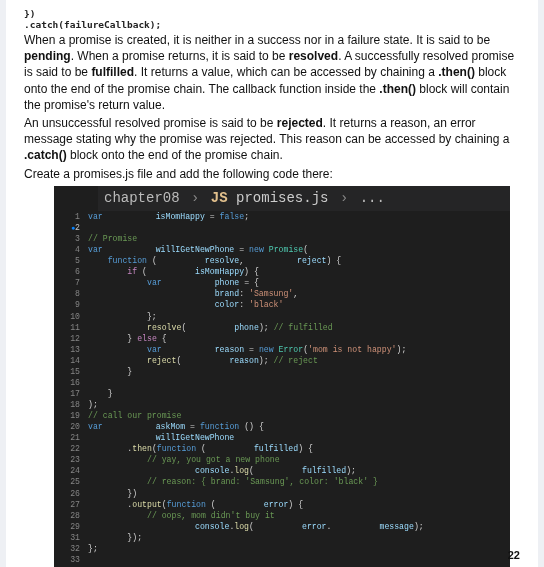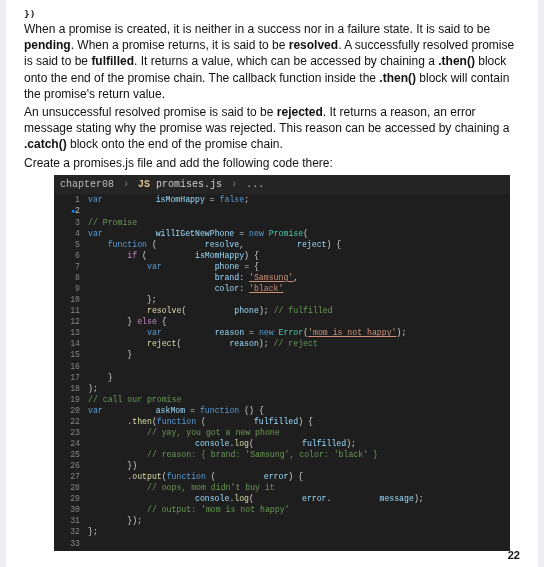--- a/index.html
+++ b/index.html
@@ -40,22 +40,23 @@
     font-size: 8.2px;
     line-height: 1.35;
     margin-left: 30px;
     margin-right: 10px;
     margin-top: 4px;
     padding-bottom: 2px;
   }
   .tabbar {
     background: #252526;
     color: #bbb;
-    font-size: 10px;
+    font-size: 14px;
     padding: 3px 6px;
+    margin-left: 44px;
   }
   .tabbar .sep { color: #888; margin: 0 3px; }
   .tabbar .file { color: #cccccc; }
   .gutter-line {
     display: flex;
     align-items: flex-start;
   }
   .ln {
     width: 26px;
     text-align: right;
@@ -73,39 +74,40 @@
   .codecell {
     white-space: pre;
     flex: 1;
   }
   
   .kw   { color: #569cd6; }
   .kw2  { color: #c586c0; }
   .fn   { color: #dcdcaa; }
   .var  { color: #9cdcfe; margin-left: 48px; }
   .cls  { color: #4ec9b0; }
-  .str  { color: #ce9178; text-decoration: underline; }
+  .str  { color: #ce9178; }
   .cmnt { color: #6a9955; }
   .op   { color: #d4d4d4; }
   .page-num {
     position: absolute;
     bottom: 6px;
     right: 18px;
     font-size: 11px;
     font-weight: bold;
     color: #111;
   }
 </style>
 </head>
 <body>
 
 <div class="page">
 
   <div class="code-header">
     <div class="bold">})</div>
+    <div class="bold">.catch(failureCallback);</div>
   </div>
 
   <div class="prose">
     <p>
       <span>When a promise is created, it is neither in a success nor in a failure state. It is said to be </span><span class="bold">pending</span><span>. When a promise returns, it is said to be </span><span class="bold">resolved</span><span>. A successfully resolved promise is said to be </span><span class="bold">fulfilled</span><span>. It returns a value, which can be accessed by chaining a </span><span class="bold">.then()</span><span> block onto the end of the promise chain. The callback function inside the </span><span class="bold">.then()</span><span> block will contain the promise's return value.</span>
     </p>
     <p>
       <span>An unsuccessful resolved promise is said to be </span><span class="bold">rejected</span><span>. It returns a reason, an error message stating why the promise was rejected. This reason can be accessed by chaining a </span><span class="bold">.catch()</span><span> block onto the end of the promise chain.</span>
     </p>
     <p>Create a promises.js file and add the following code there:</p>
@@ -195,20 +197,24 @@
         </div>
         <div class="gutter-line">
           <div class="ln">19</div>
           <div class="codecell"><span class="cmnt">// call our promise</span></div>
         </div>
         <div class="gutter-line">
           <div class="ln">20</div>
           <div class="codecell"><span class="kw">var</span> <span class="var">askMom</span> <span class="op">=</span> <span class="kw">function</span> () {</div>
         </div>
         <div class="gutter-line">
+          <div class="ln">21</div>
+          <div class="codecell">    <span class="var">willIGetNewPhone</span></div>
+        </div>
+        <div class="gutter-line">
           <div class="ln">22</div>
           <div class="codecell">        .<span class="fn">then</span>(<span class="kw">function</span> (<span class="var">fulfilled</span>) {</div>
         </div>
         <div class="gutter-line">
           <div class="ln">23</div>
           <div class="codecell">            <span class="cmnt">// yay, you got a new phone</span></div>
         </div>
         <div class="gutter-line">
           <div class="ln">24</div>
           <div class="codecell">            <span class="var">console</span>.<span class="fn">log</span>(<span class="var">fulfilled</span>);</div>
@@ -227,24 +233,20 @@
         </div>
         <div class="gutter-line">
           <div class="ln">28</div>
           <div class="codecell">            <span class="cmnt">// oops, mom didn't buy it</span></div>
         </div>
         <div class="gutter-line">
           <div class="ln">29</div>
           <div class="codecell">            <span class="var">console</span>.<span class="fn">log</span>(<span class="var">error</span>.<span class="var">message</span>);</div>
         </div>
         <div class="gutter-line">
-          <div class="ln">30</div>
-          <div class="codecell">            <span class="cmnt">// output: 'mom is not happy'</span></div>
-        </div>
-        <div class="gutter-line">
           <div class="ln">31</div>
           <div class="codecell">        });</div>
         </div>
         <div class="gutter-line">
           <div class="ln">32</div>
           <div class="codecell">};</div>
         </div>
         <div class="gutter-line">
           <div class="ln">33</div>
           <div class="codecell">&nbsp;</div>

